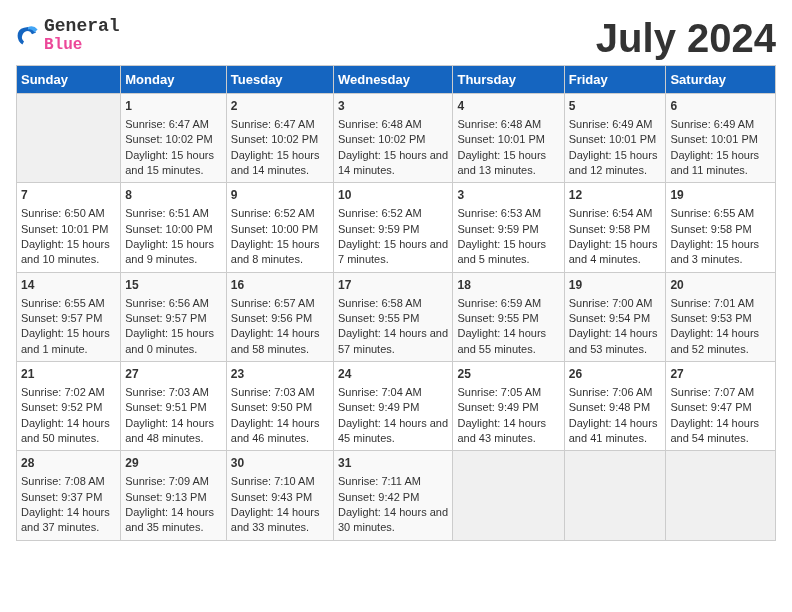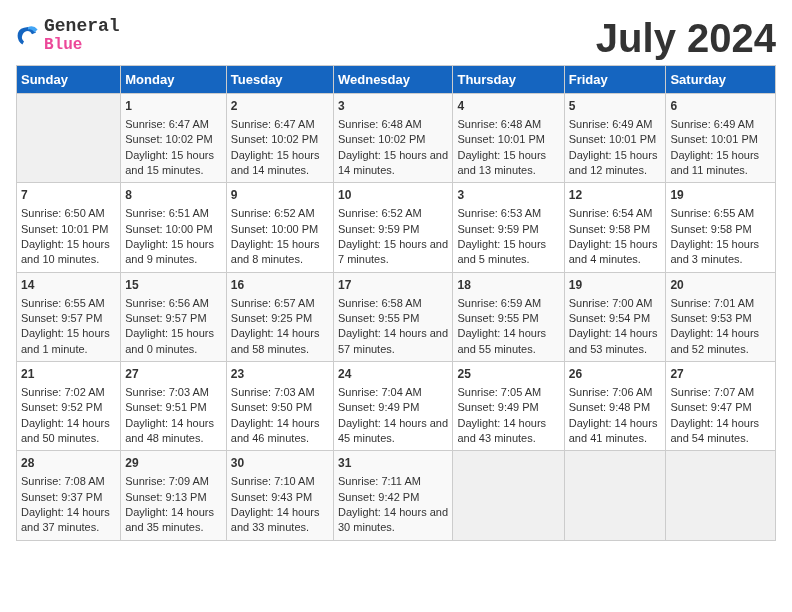--- a/index.html
+++ b/index.html
@@ -166,21 +166,21 @@
         </td>
       </tr>
       <tr>
         <td>
           <div class="cell-content"><span class="day-number">14</span><span>Sunrise: 6:55 AM</span><br><span>Sunset: 9:57 PM</span><br><span>Daylight: 15 hours and 1 minute.</span></div>
         </td>
         <td>
           <div class="cell-content"><span class="day-number">15</span><span>Sunrise: 6:56 AM</span><br><span>Sunset: 9:57 PM</span><br><span>Daylight: 15 hours and 0 minutes.</span></div>
         </td>
         <td>
-          <div class="cell-content"><span class="day-number">16</span><span>Sunrise: 6:57 AM</span><br><span>Sunset: 9:25 PM</span><br><span>Daylight: 14 hours and 58 minutes.</span></div>
+          <div class="cell-content"><span class="day-number">16</span><span>Sunrise: 6:57 AM</span><br><span>Sunset: 9:56 PM</span><br><span>Daylight: 14 hours and 58 minutes.</span></div>
         </td>
         <td>
           <div class="cell-content"><span class="day-number">17</span><span>Sunrise: 6:58 AM</span><br><span>Sunset: 9:55 PM</span><br><span>Daylight: 14 hours and 57 minutes.</span></div>
         </td>
         <td>
           <div class="cell-content"><span class="day-number">18</span><span>Sunrise: 6:59 AM</span><br><span>Sunset: 9:55 PM</span><br><span>Daylight: 14 hours and 55 minutes.</span></div>
         </td>
         <td>
           <div class="cell-content"><span class="day-number">19</span><span>Sunrise: 7:00 AM</span><br><span>Sunset: 9:54 PM</span><br><span>Daylight: 14 hours and 53 minutes.</span></div>
         </td>

